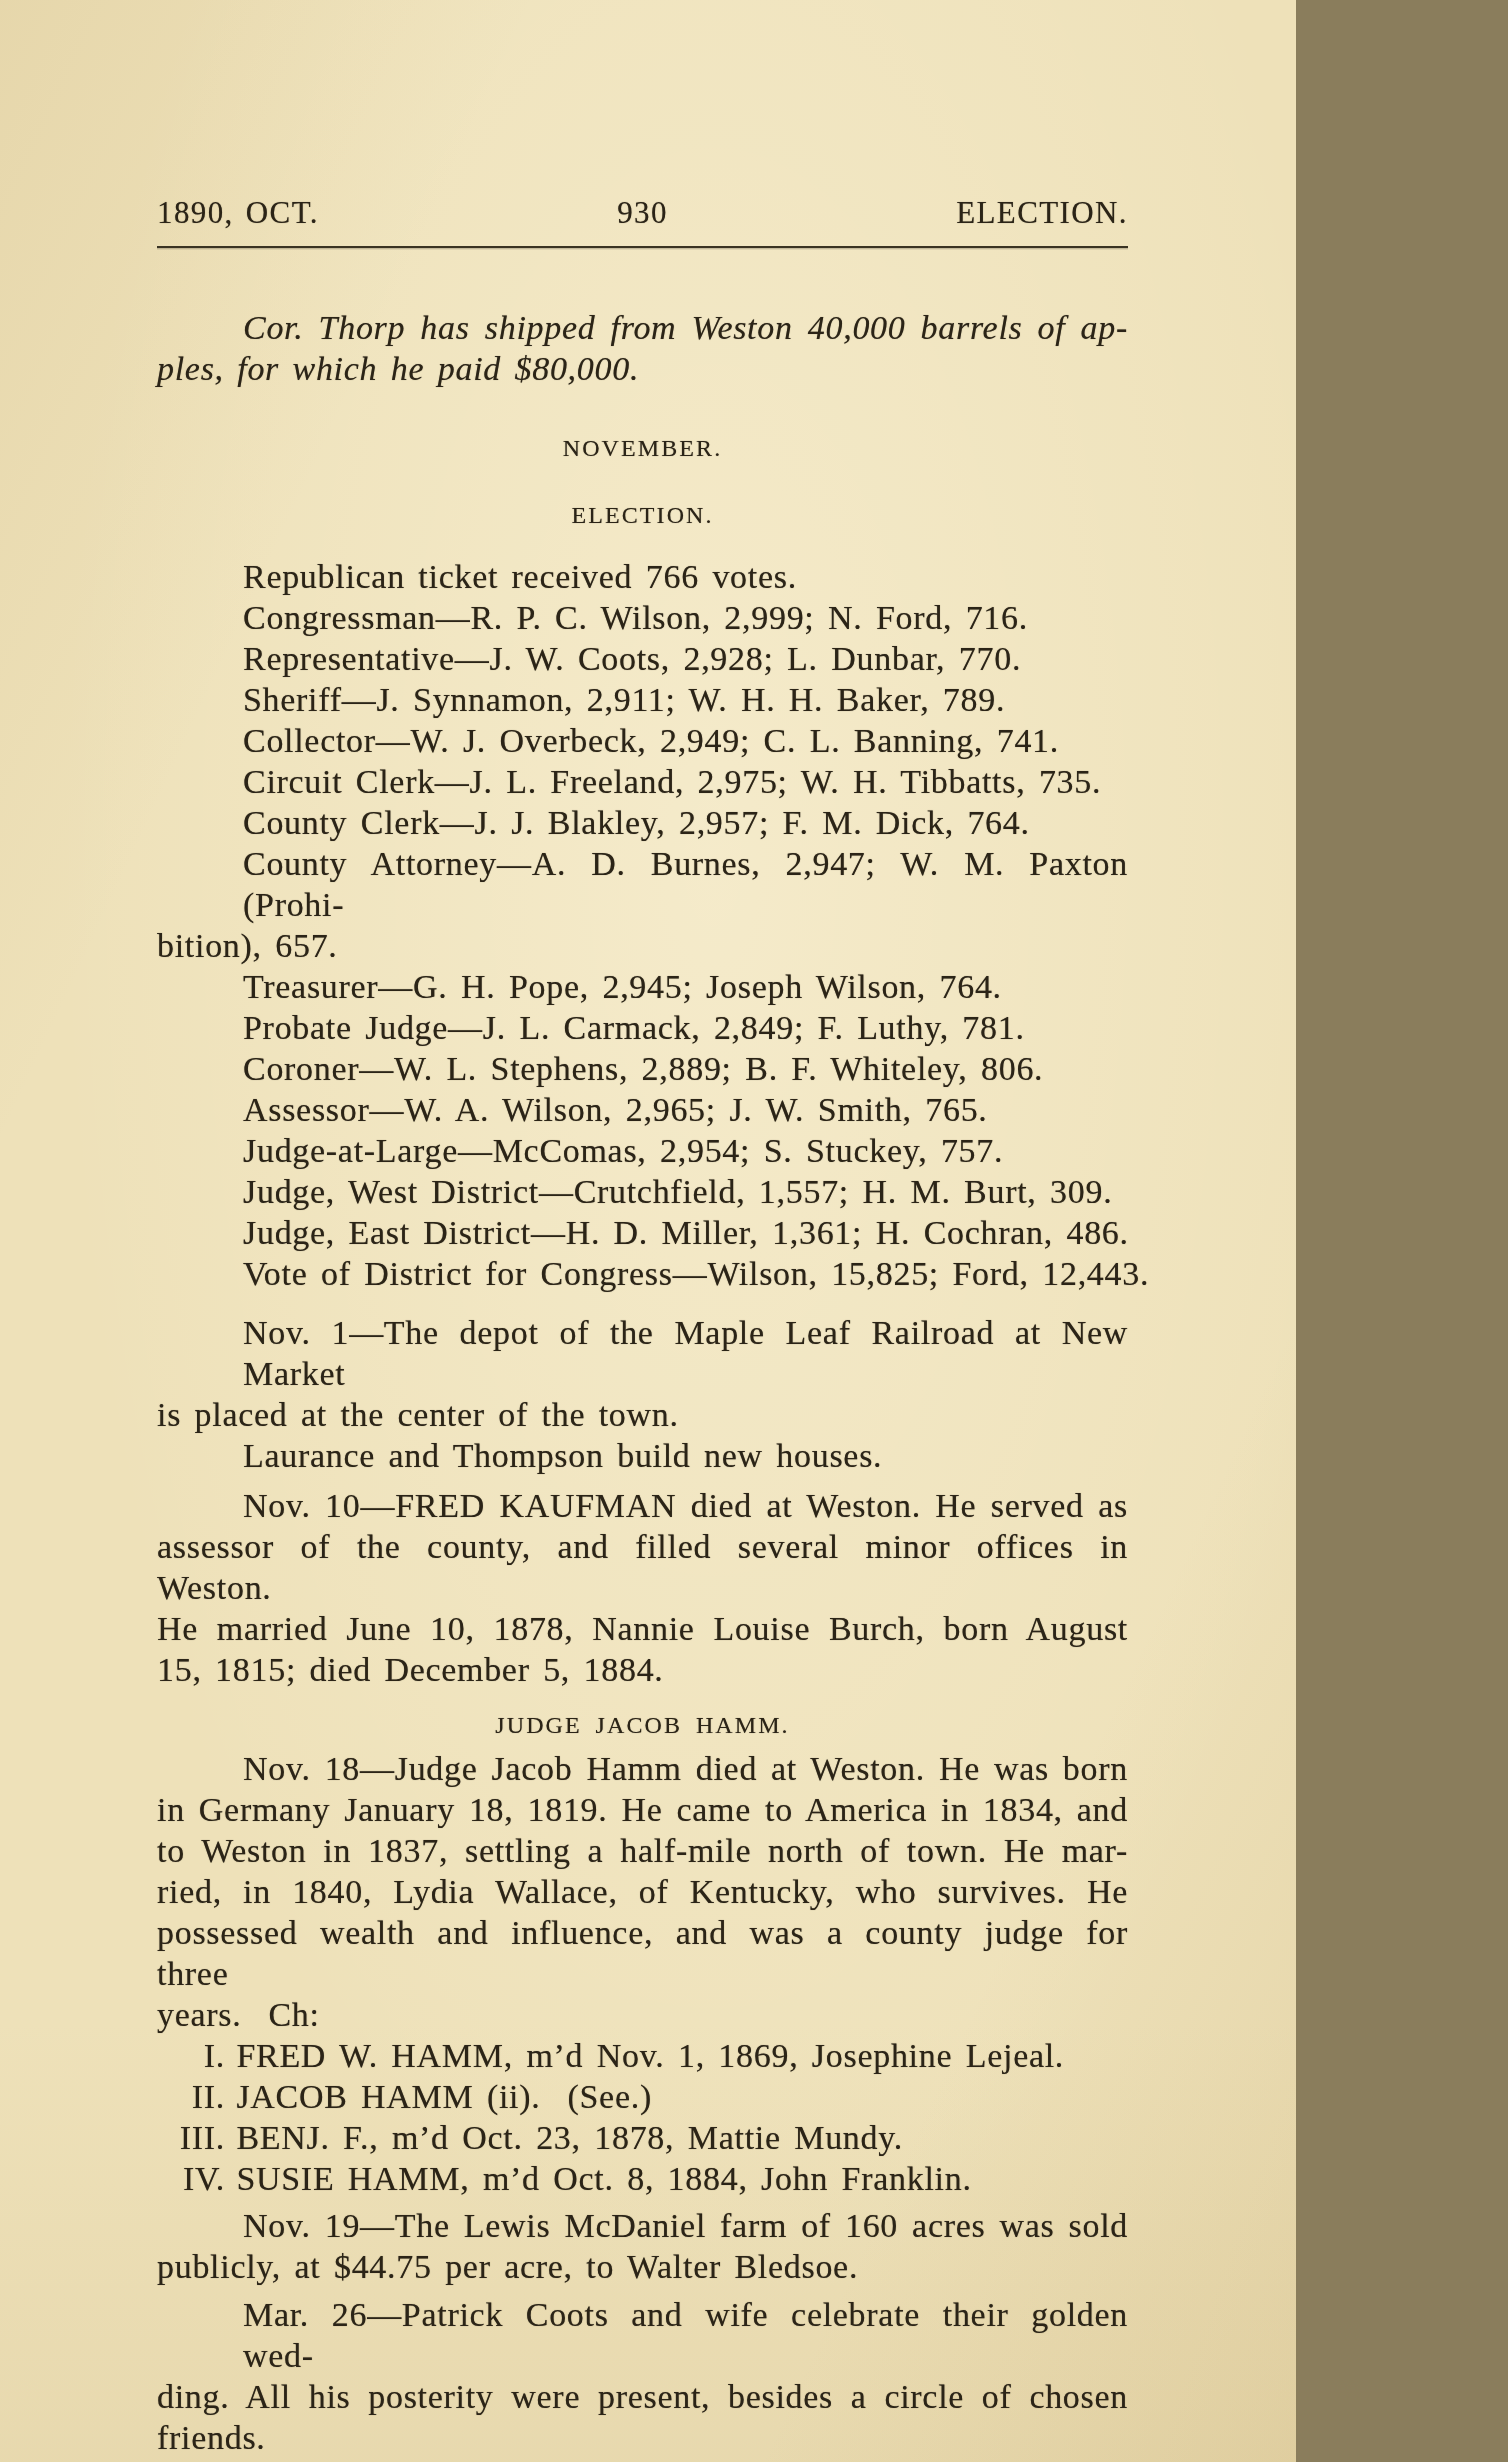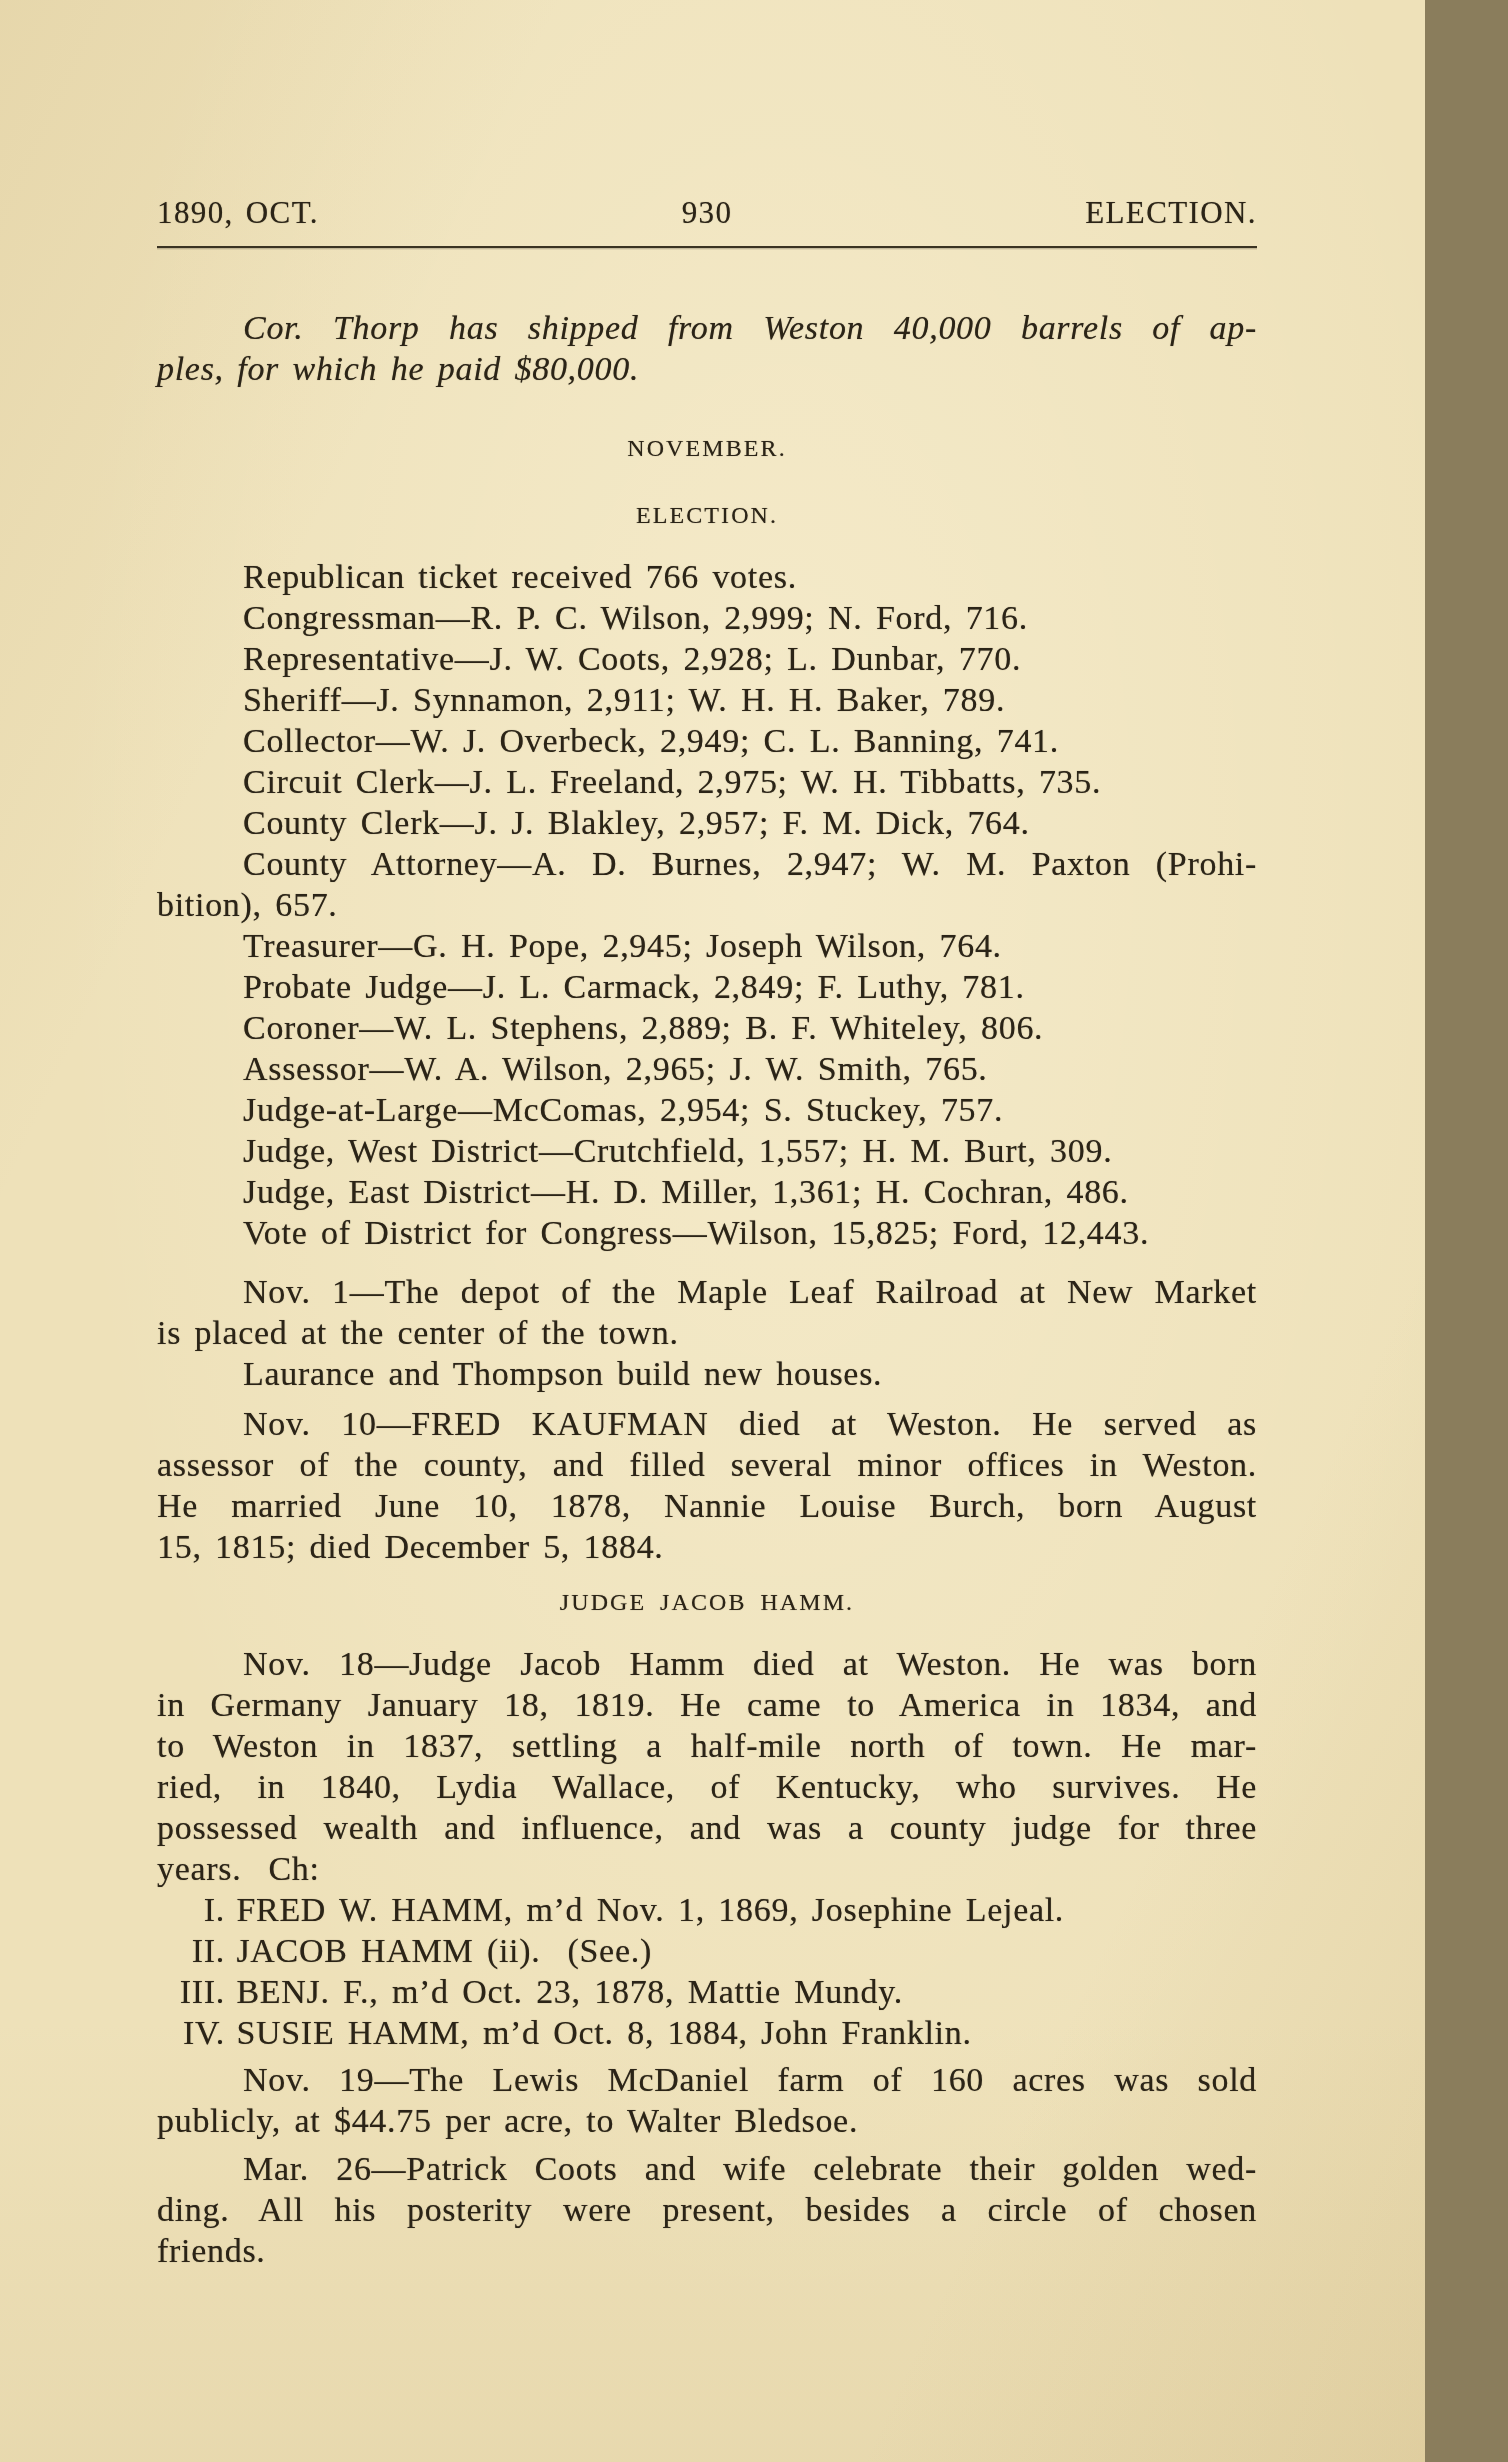--- a/index.html
+++ b/index.html
@@ -1,18 +1,18 @@
 <!DOCTYPE html>
 <html style="font-size:11.4px"><head>
 <meta charset="utf-8">
 <style>
   html,body { margin:0; padding:0; background:#8a7d5c; }
   .page {
     position: relative;
-    width: 1425px;
+    width: 1296px;
     height: 2462px;
     box-sizing: border-box;
     padding: 194px 168px 0 157px;
     background:
       radial-gradient(ellipse at 55% 35%, rgba(255,249,228,0.40), rgba(255,249,228,0) 65%),
       linear-gradient(115deg, rgba(190,162,100,0.16), rgba(190,162,100,0) 22%, rgba(190,162,100,0) 78%, rgba(190,162,100,0.20)),
       linear-gradient(0deg, rgba(185,158,96,0.12), rgba(185,158,96,0) 18%),
       #eee1b9;
     font-family: "Liberation Serif", "DejaVu Serif", serif;
     color: #2b2417;
@@ -65,21 +65,21 @@
     word-spacing: 5.7px;
   }
 
   .mt-intro   { margin-top: 59px; font-style: italic; }
   .mt-nov     { margin-top: 37px; }
   .mt-elec    { margin-top: 23px; }
   .mt-list    { margin-top: 18.5px; }
   .mt-nov1    { margin-top: 18.5px; }
   .mt-nov10   { margin-top: 9px; }
   .mt-hamm    { margin-top: 13px; }
-  .mt-nov18   { margin-top: 19px; }
+  .mt-nov18   { margin-top: 1px; }
   .mt-nov19   { margin-top: 5.7px; }
   .mt-nov26   { margin-top: 7.8px; }
 
   .rn {
     display: inline-block;
     width: 68px;
     text-align: right;
     margin-right: 11.4px;
     white-space: pre;
   }

